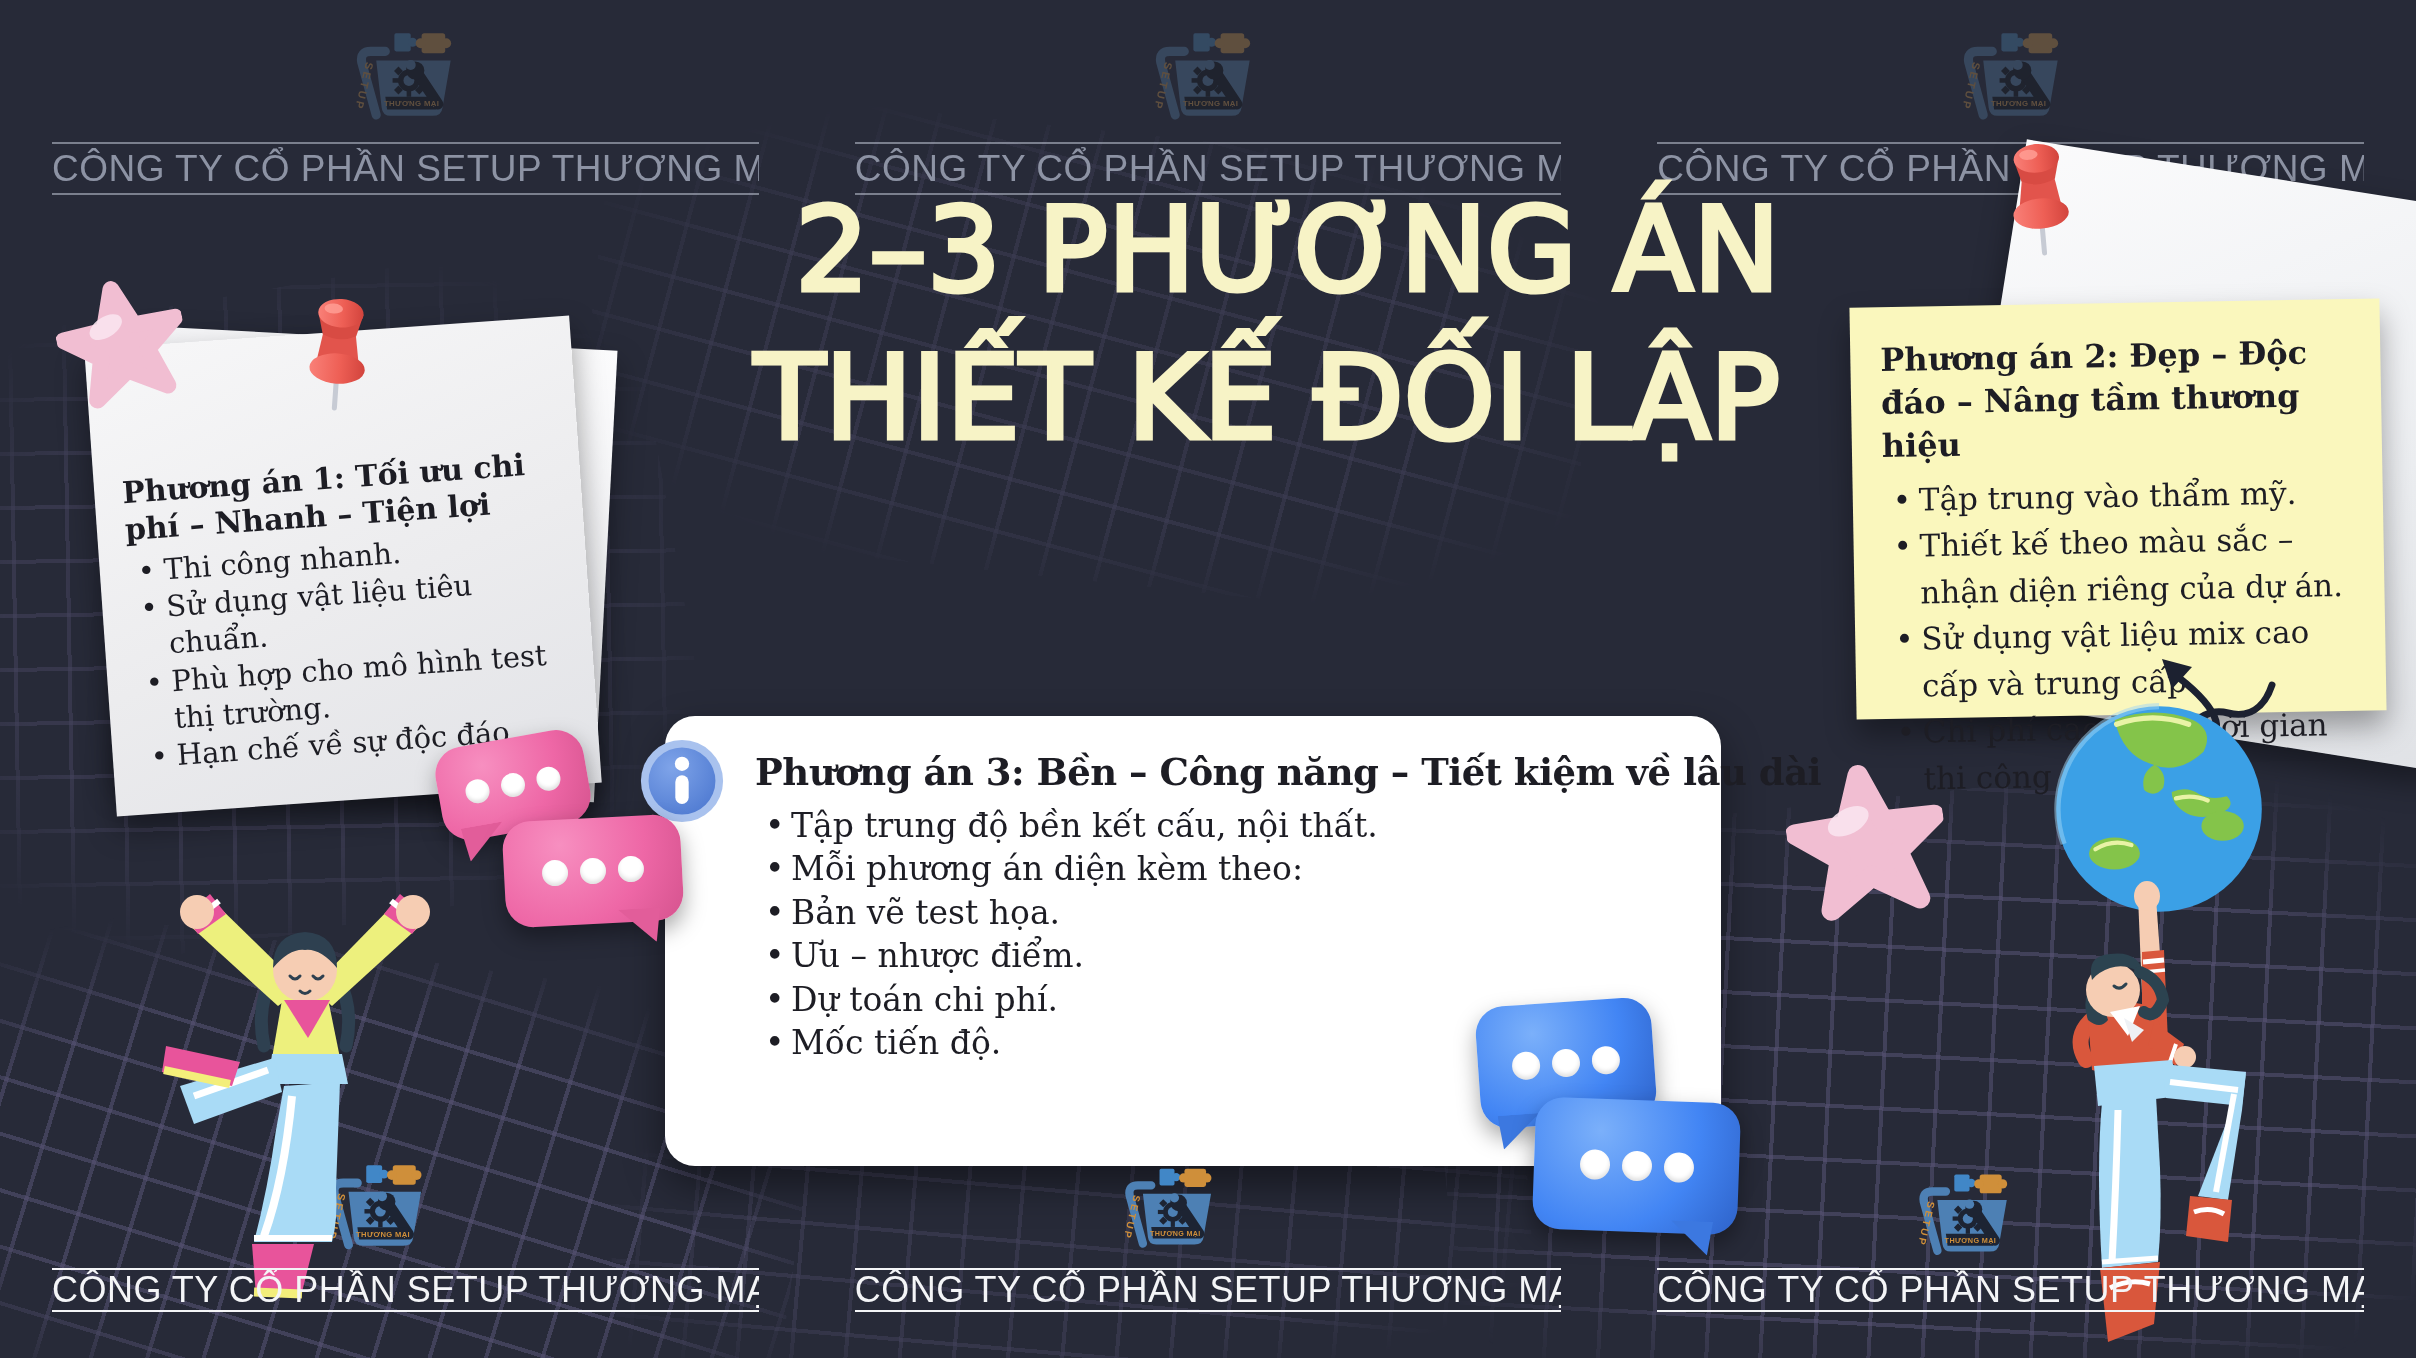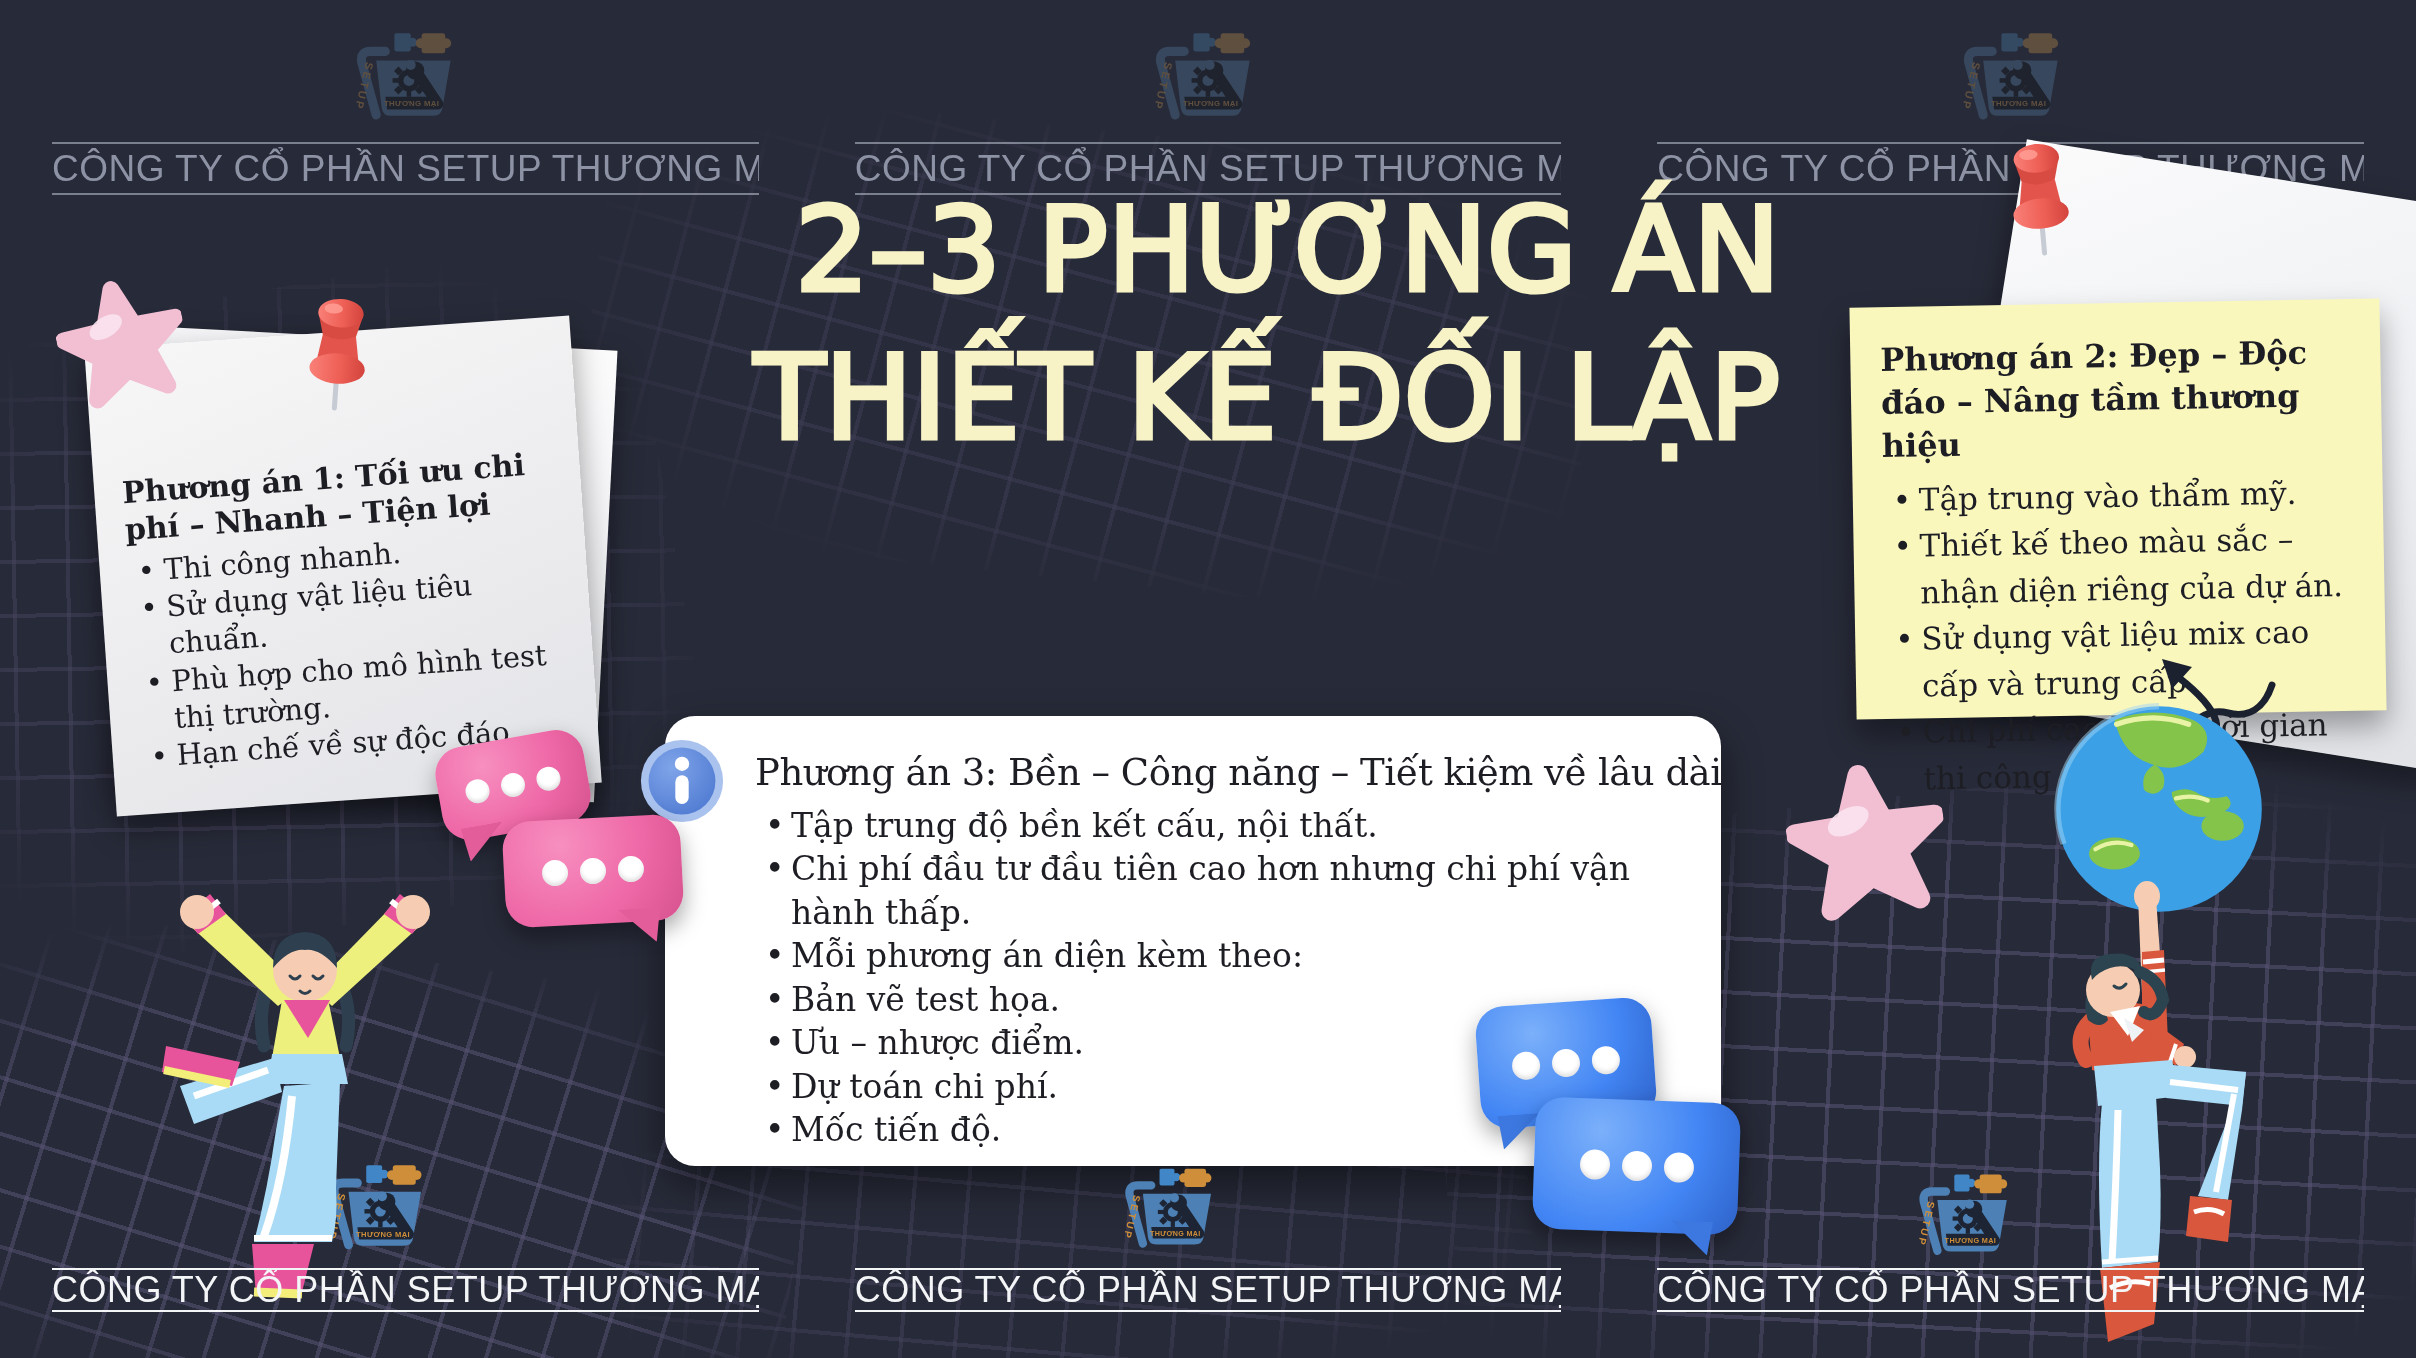--- a/index.html
+++ b/index.html
@@ -79,21 +79,21 @@
   .rn-text{padding:32px 26px 0 30px;}
   .rn-text .note-title{font-size:32px;line-height:1.35;}
   .rn-text ul.bul{margin-top:8px;font-size:31px;line-height:1.5;}
 
   
   .card{
     position:absolute;left:665px;top:716px;width:1056px;height:450px;z-index:9;
     background:#ffffff;border-radius:30px;box-shadow:0 18px 40px rgba(0,0,0,.45);
   }
   .card-body{padding:30px 30px 0 90px;}
-  .card-title{font-size:37px;line-height:1.45;font-weight:normal;white-space:nowrap;letter-spacing:-.5px;}
+  .card-title{font-size:37px;line-height:1.45;font-weight:bold;white-space:nowrap;letter-spacing:-.5px;}
   .card-body ul.bul{margin-top:4px;font-size:33px;line-height:1.32;}
   .info-badge{position:absolute;left:-26px;top:22px;width:86px;height:86px;}
 
   
   .bubble{position:absolute;display:flex;align-items:center;justify-content:center;gap:12px;
     border-radius:28px;box-shadow:0 10px 22px rgba(0,0,0,.35);}
   .bubble i{display:block;border-radius:50%;background:#fff;box-shadow:inset 0 -3px 4px rgba(0,0,0,.12);}
   .bubble::after{content:"";position:absolute;bottom:-21px;width:42px;height:34px;background:var(--tail);}
   .bubble.tl::after{left:16px;clip-path:polygon(0 0,100% 0,10% 100%);}
   .bubble.tr::after{right:24px;clip-path:polygon(0 0,100% 0,88% 100%);}
@@ -302,21 +302,20 @@
   </div>
 
   <div class="card">
     <div class="info-badge"><svg width="86" height="86">
           <use href="#info"></use>
         </svg></div>
     <div class="card-body serif">
       <div class="card-title">Phương án 3: Bền – Công năng – Tiết kiệm về lâu dài</div>
       <ul class="bul">
         <li><span>Tập trung độ bền kết cấu, nội thất.</span></li>
-        <li><span>Chi phí đầu tư đầu tiên cao hơn nhưng chi phí vận hành thấp.</span></li>
         <li><span>Mỗi phương án diện kèm theo:</span></li>
         <li><span>Bản vẽ test họa.</span></li>
         <li><span>Ưu – nhược điểm.</span></li>
         <li><span>Dự toán chi phí.</span></li>
         <li><span>Mốc tiến độ.</span></li>
       </ul>
     </div>
   </div>
 
   <div class="bubbles-blue">

